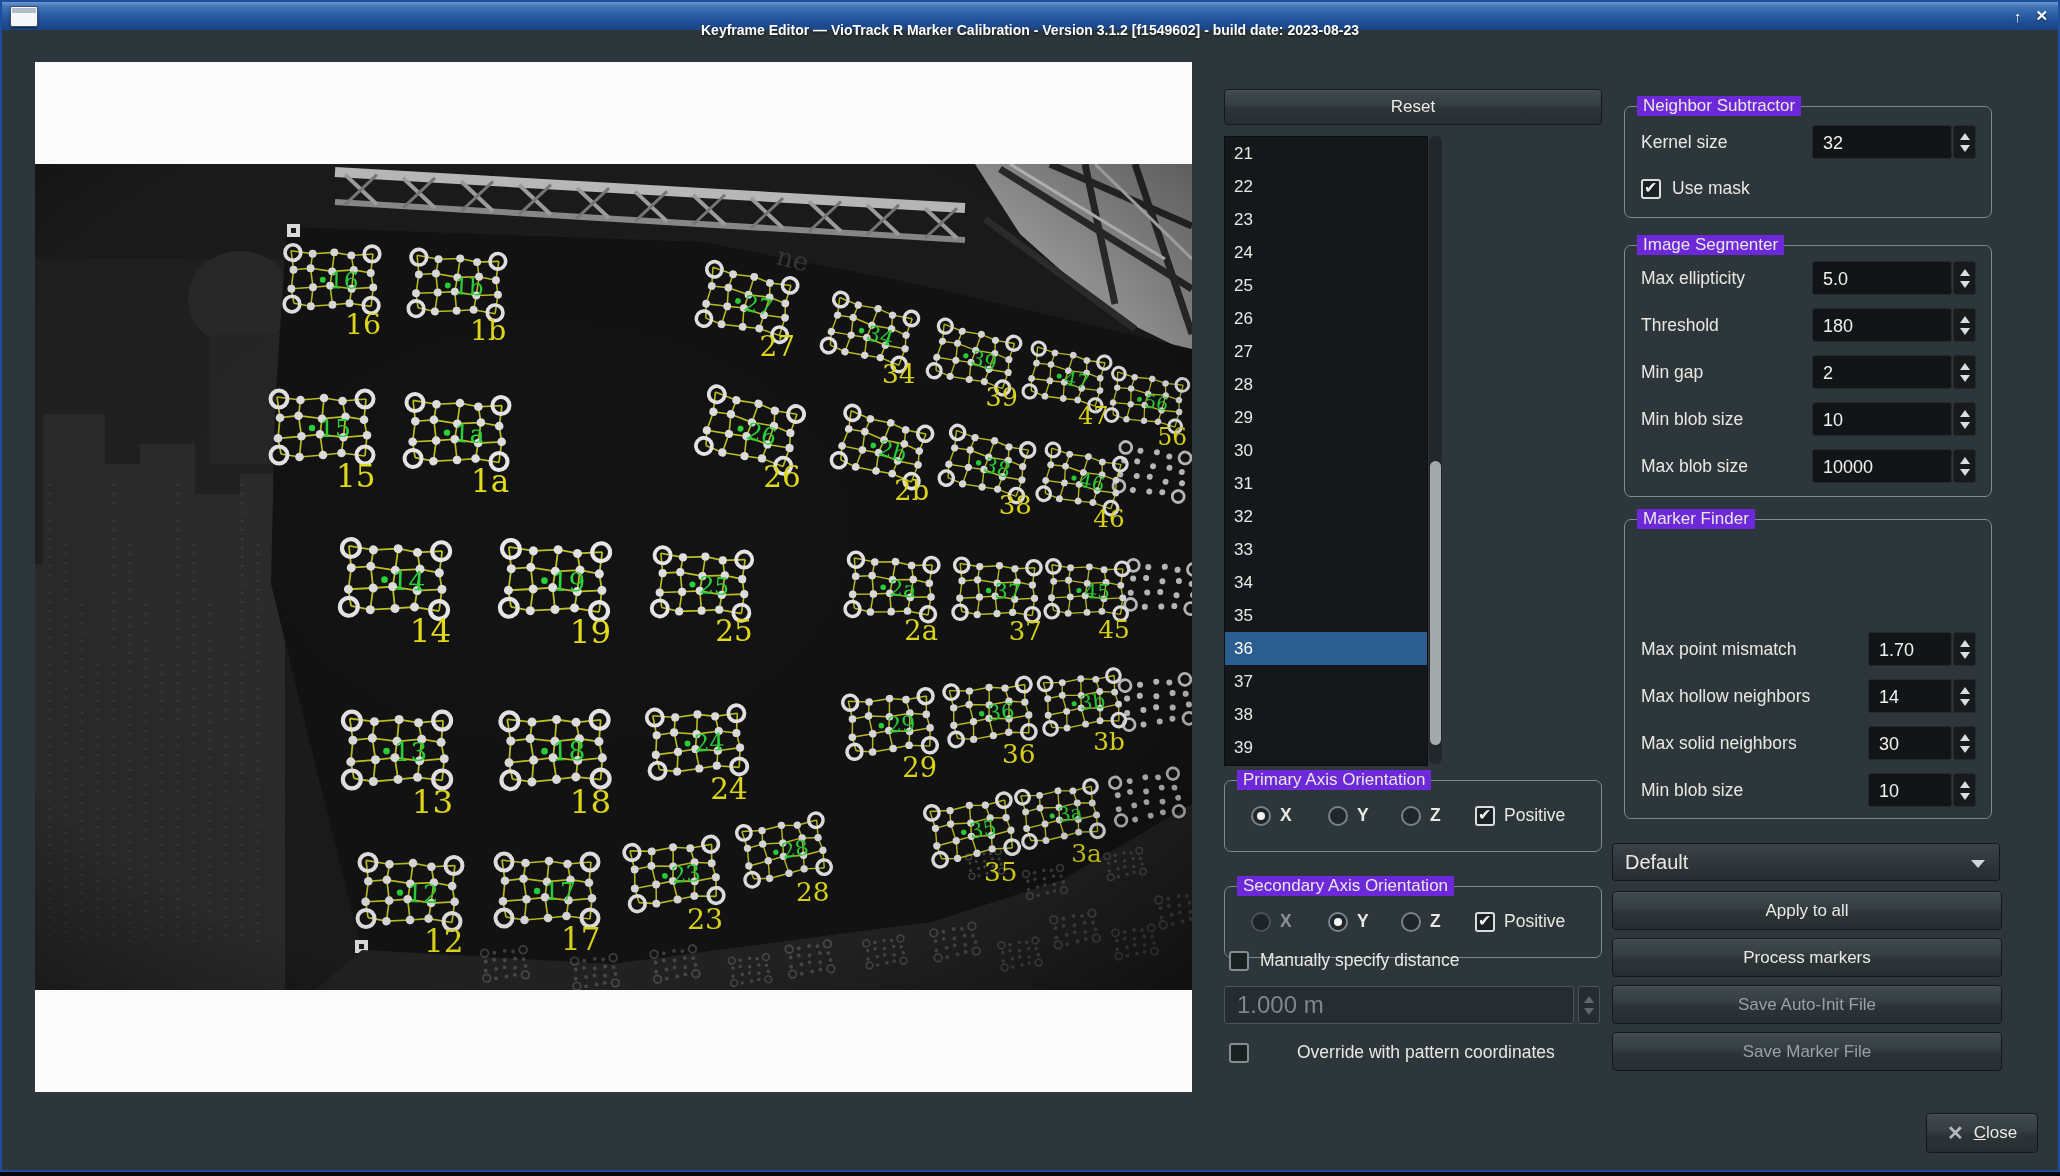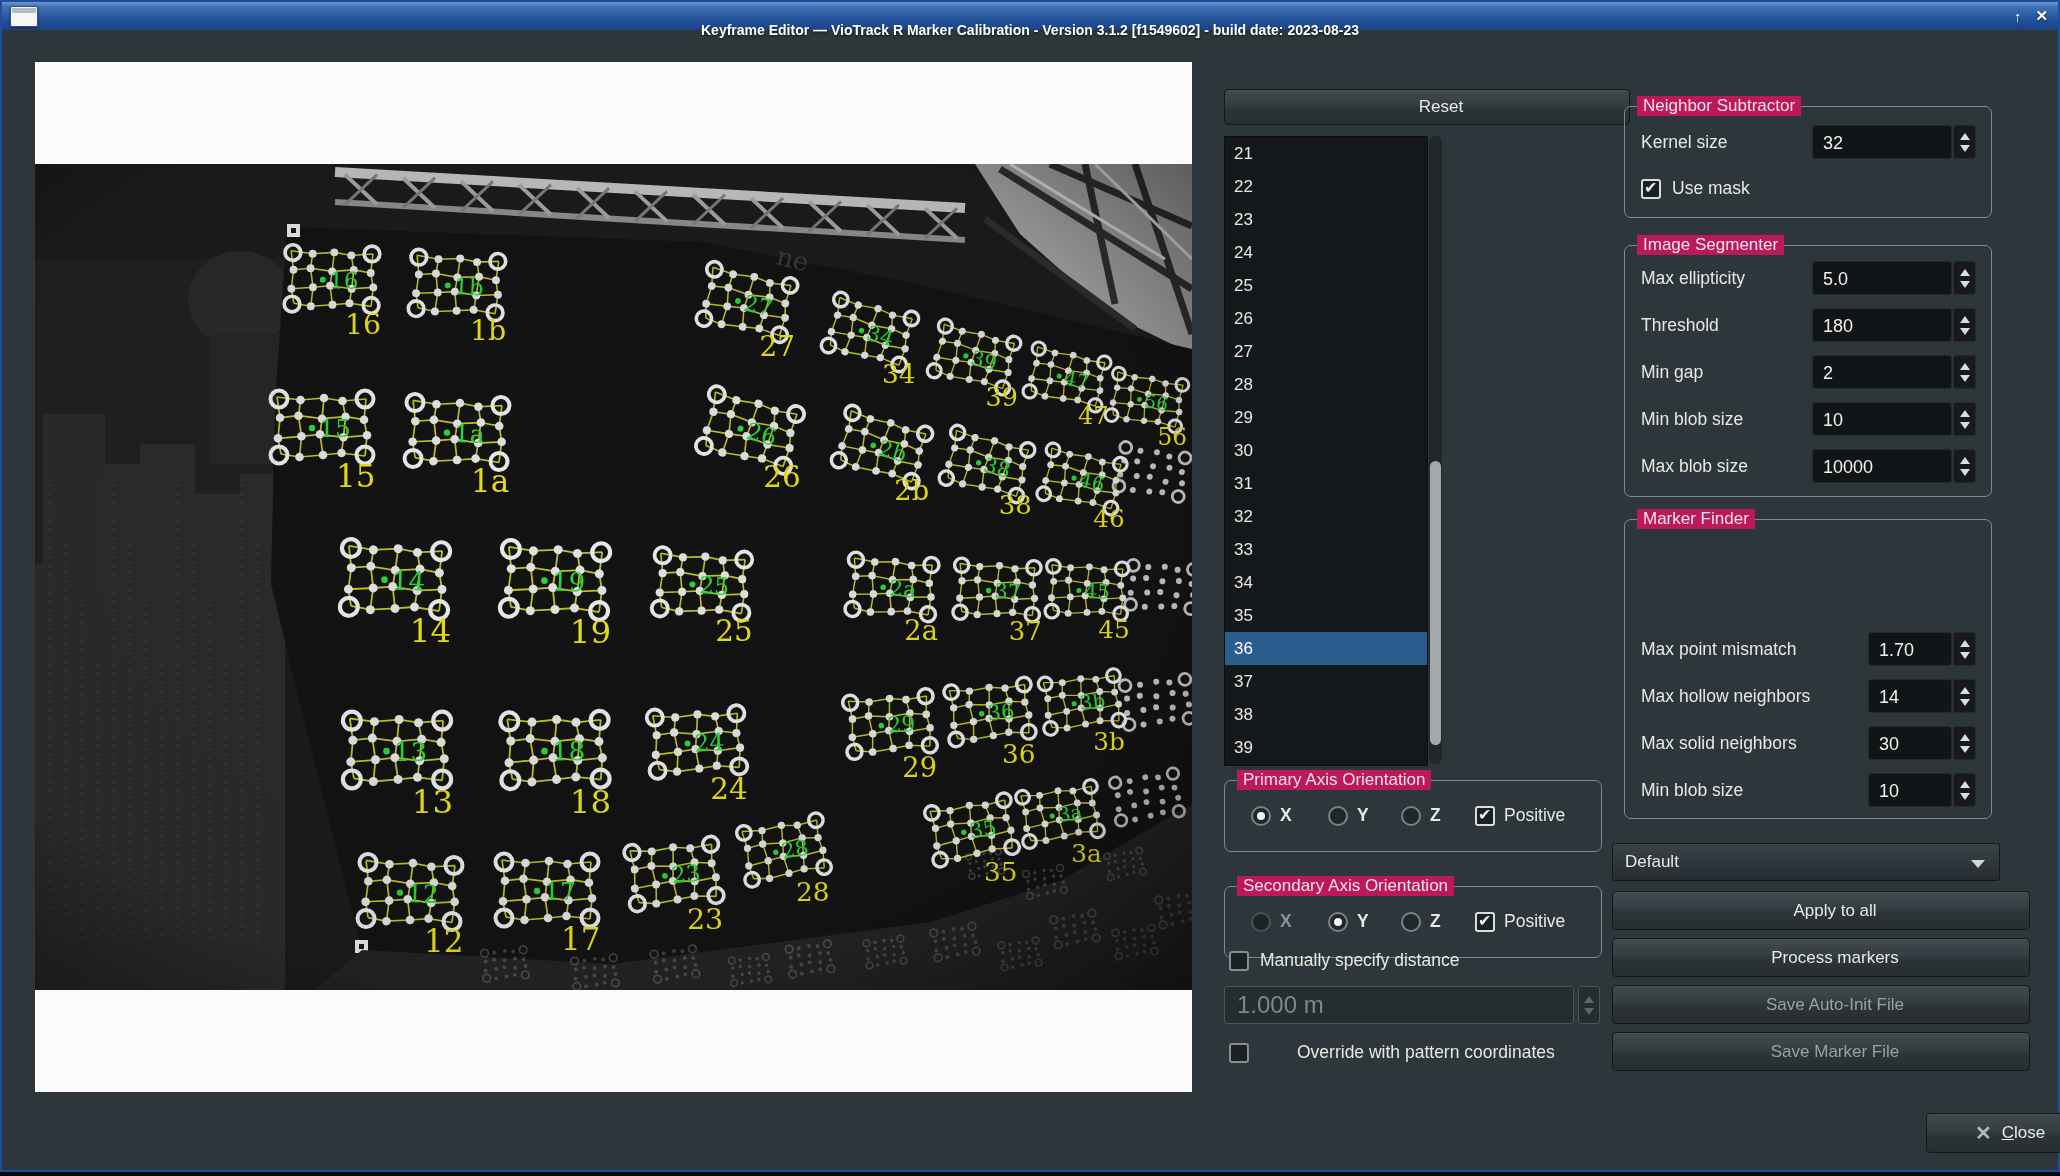--- a/index.html
+++ b/index.html
@@ -13,29 +13,29 @@
   .win-icon .band{position:absolute;left:1px;right:1px;top:1px;height:5px;background:#aebdca;}
   .title-text{width:100%;text-align:center;color:#fff;font-weight:bold;font-size:14px;text-shadow:0 1px 2px rgba(0,0,0,.6);margin-top:28px;}
   .win-ctrls{position:absolute;right:10px;top:0;height:28px;display:flex;gap:14px;align-items:center;color:#fff;}
   .win-ctrls span{font-size:15px;font-weight:bold;cursor:default;text-shadow:0 1px 2px rgba(0,0,0,.6);}
   
   .viewer{position:absolute;left:33px;top:60px;width:1157px;height:1030px;background:#fbfbfb;}
   .photo{position:absolute;left:0;top:102px;width:1157px;height:826px;background:#181818;overflow:hidden;}
   
   .btn{background:linear-gradient(#404a4f 0%,#343d42 45%,#2c3438 55%,#272e33 100%);
     border:1px solid #15181a;border-radius:4px;color:#eae8e3;font-size:17px;
-    display:flex;align-items:center;justify-content:center;position:absolute;box-shadow:inset 0 1px 0 rgba(255,255,255,.05);padding-left:28px;}
+    display:flex;align-items:center;justify-content:center;position:absolute;box-shadow:inset 0 1px 0 rgba(255,255,255,.05);}
   .btn.disabled{color:#9aa1a5;}
   .listbox{position:absolute;background:#15181a;border:1px solid #0c0e0f;}
   .frame-item{height:33px;line-height:33px;padding-left:9px;color:#e9e7e2;font-size:17px;}
   .frame-item.selected{background:#2c5d8f;color:#fff;}
   .v-scroll{position:absolute;width:13px;background:#21272a;border-radius:6px;}
   .v-scroll .thumb{position:absolute;left:1px;width:11px;background:#a4a9ac;border-radius:6px;}
   .group{position:absolute;border:1px solid #7e8991;border-radius:7px;}
-  .group-title{position:absolute;top:-11px;left:12px;background:#be185d;padding:0 6px;color:#e9e7e2;font-size:17px;white-space:nowrap;text-align:center;}
+  .group-title{position:absolute;top:-11px;left:12px;background:#6d28d9;padding:0 6px;color:#e9e7e2;font-size:17px;white-space:nowrap;text-align:center;}
   .srow{position:absolute;left:0;width:100%;height:34px;}
   .flabel{position:absolute;left:16px;line-height:34px;color:#e9e7e2;font-size:17.5px;white-space:nowrap;}
   .spinfield{position:absolute;top:0;height:34px;background:#121517;border:1px solid #26292c;border-radius:3px;color:#f2f0ec;font-size:18px;line-height:34px;padding-left:10px;box-sizing:border-box;}
   .wide .spinfield{left:187px;width:140px;}
   .narrow .spinfield{left:243px;width:84px;}
   .spinarrows{position:absolute;top:0;left:328px;width:23px;height:34px;background:#17191b;border:1px solid #26292c;border-radius:3px;display:flex;flex-direction:column;align-items:center;justify-content:center;gap:5px;box-sizing:border-box;}
   .arr-up{width:0;height:0;border-left:5px solid transparent;border-right:5px solid transparent;border-bottom:7px solid #dbdee0;}
   .arr-dn{width:0;height:0;border-left:5px solid transparent;border-right:5px solid transparent;border-top:7px solid #dbdee0;}
   .dim .arr-up{border-bottom-color:#5e676d;}
   .dim .arr-dn{border-top-color:#5e676d;}
@@ -43,21 +43,21 @@
   .checkbox.checked{border-color:#d9dde0;}
   .checkbox.checked::after{content:"\2714";position:absolute;left:1px;top:-3px;color:#f2f2f2;font-size:16px;}
   .radio{display:inline-block;width:20px;height:20px;border:2px solid #79838a;border-radius:50%;background:#20262a;box-sizing:border-box;position:relative;}
   .radio.selected::after{content:"";position:absolute;left:4px;top:4px;width:8px;height:8px;border-radius:50%;background:#f5f5f5;}
   .radio.disabled{border-color:#49525821;border-color:#4a5358;background:#1d2327;}
   .axis-item{position:absolute;top:24px;display:flex;align-items:center;gap:9px;}
   .axis-item .alabel{color:#e9e7e2;font-size:17.5px;font-weight:600;}
   .axis-item .alabel.dim{color:#8d9499;}
   .check-row{position:absolute;display:flex;align-items:center;gap:11px;}
   .check-row .clabel{color:#e9e7e2;font-size:17.5px;white-space:nowrap;}
-  .combo{position:absolute;background:linear-gradient(#3a4348,#2d353a 60%,#272e33);border:1px solid #15181a;border-radius:3px;color:#eae8e3;font-size:17px;display:flex;align-items:center;padding-left:12px;box-sizing:border-box;}
+  .combo{position:absolute;background:linear-gradient(#3a4348,#2d353a 60%,#272e33);border:1px solid #15181a;border-radius:3px;color:#eae8e3;font-size:20px;display:flex;align-items:center;padding-left:12px;box-sizing:border-box;}
   .combo .caret{position:absolute;right:14px;top:16px;width:0;height:0;border-left:7px solid transparent;border-right:7px solid transparent;border-top:8px solid #d3d6d8;}
   .distfield{position:absolute;background:#262d31;border:1px solid #4a545b;border-radius:3px;color:#7f878c;font-size:24px;line-height:36px;padding-left:12px;box-sizing:border-box;}
   .distarrows{position:absolute;width:22px;background:#262d31;border:1px solid #4a545b;border-radius:3px;display:flex;flex-direction:column;align-items:center;justify-content:center;gap:5px;box-sizing:border-box;}
   .closebtn{gap:10px;}
   .closebtn .xicon{color:#b5b8b9;font-size:20px;font-weight:bold;}
 </style>
 </head>
 <body>
 
 <div class="stage">

